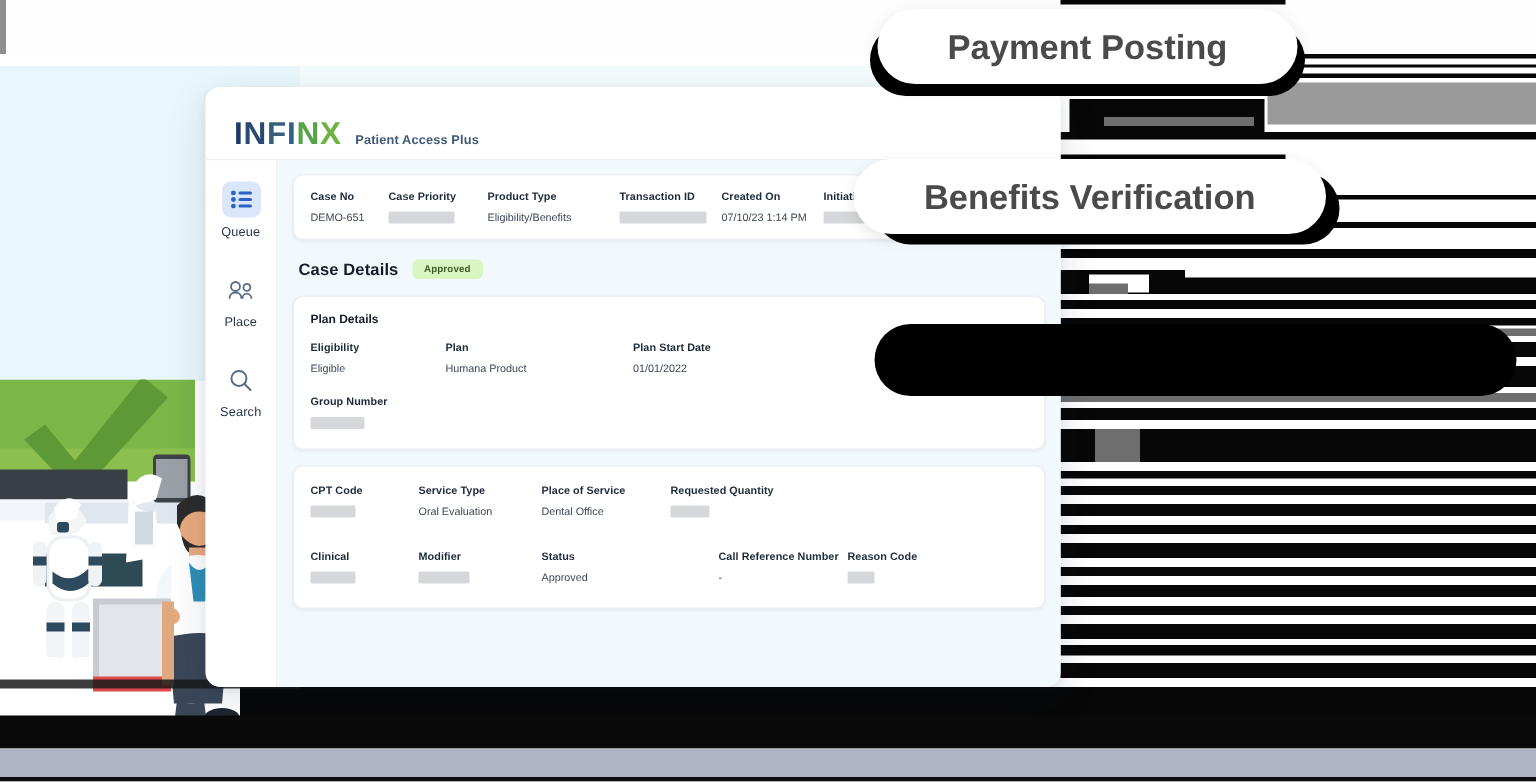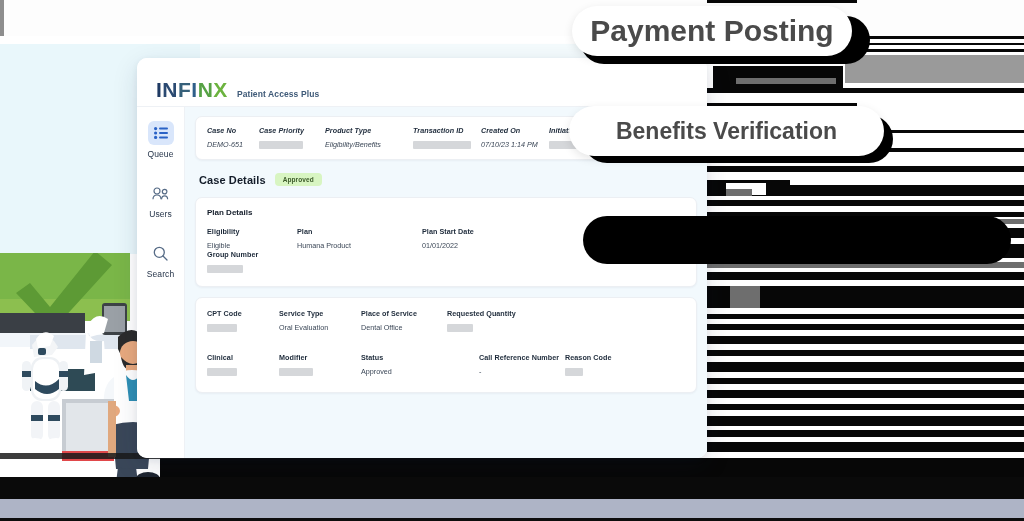--- a/index.html
+++ b/index.html
@@ -65,39 +65,39 @@
   .nav svg{display:block;}
 
   
   .content{flex:1;background:#f2f9fd;padding:9px 10px 0 10px;overflow:hidden;}
 
   .panel{
     background:#ffffff;border:1px solid #eceff3;border-radius:7px;
     box-shadow:0 1px 2px rgba(30,45,70,.05);
   }
 
-  .strip{padding:9px 11px 10px 11px;font-style:italic;}
+  .strip{padding:9px 11px 10px 11px;}
   .strip-row{display:flex;}
   .fld{margin-right:0;}
   .fld-h{font-size:7.2px;font-weight:700;color:#1d2a3a;letter-spacing:.05px;margin-bottom:5px;white-space:nowrap;}
   .fld-v{font-size:7.2px;color:#3b4757;white-space:nowrap;}
   .redact{display:inline-block;height:8px;background:#d5d7da;border-radius:1px;vertical-align:middle;}
 
   .case-title-row{display:flex;align-items:center;gap:9px;margin:13px 0 11px 4px;}
   .case-title{font-size:11px;font-weight:700;color:#131c29;letter-spacing:.1px;}
   .badge{
     background:#d8f5c2;color:#3c5b2a;font-size:6.5px;font-weight:700;
     padding:3px 8px;border-radius:4px;letter-spacing:.1px;
   }
 
   .plan-panel{padding:10px 11px 13px 11px;margin-bottom:10px;}
   .sec-title{font-size:8px;font-weight:700;color:#131c29;margin-bottom:10px;}
   .grid{display:flex;}
   .col{}
-  .row2{}
+  .row2{margin-top:13px;}
 
   .cpt-panel{padding:11px 11px 16px 11px;}
 
   
   .pill{
     position:absolute;background:#ffffff;border-radius:26px;
     display:flex;align-items:center;justify-content:center;
     box-shadow:0 3px 10px rgba(0,0,0,.10);
     font-weight:700;color:#4a4a4a;white-space:nowrap;
   }
@@ -258,21 +258,21 @@
 
         <div class="nav">
           <div class="nav-ico">
             <svg width="17" height="13" viewBox="0 0 17 13" fill="none" stroke="#566b86" stroke-width="1.2">
                 <circle cx="5" cy="4" r="3"></circle>
                 <path d="M1 12.2c0-2.6 1.8-4.2 4-4.2s4 1.6 4 4.2"></path>
                 <circle cx="12.6" cy="4.6" r="2.3"></circle>
                 <path d="M9.6 12.2c0-2.1 1.4-3.4 3-3.4s3 1.3 3 3.4"></path>
               </svg>
           </div>
-          <div class="nav-lbl">Users</div>
+          <div class="nav-lbl">Place</div>
         </div>
 
         <div class="nav">
           <div class="nav-ico">
             <svg width="15" height="15" viewBox="0 0 15 15" fill="none" stroke="#566b86" stroke-width="1.3">
                 <circle cx="6.3" cy="6.3" r="5"></circle>
                 <path d="M10 10 L14 14" stroke-linecap="round"></path>
               </svg>
           </div>
           <div class="nav-lbl">Search</div>
@@ -380,21 +380,21 @@
               <div class="fld-v"><span class="redact" style="width:18px"></span></div>
             </div>
           </div>
         </div>
 
       </div>
     </div>
   </div>
 
   <div class="pill-shadow" style="left:580px;top:16px;width:290px;height:48px;"></div>
-  <div class="pill" style="left:572px;top:6px;width:280px;height:50px;font-size:30px;">Payment Posting</div>
+  <div class="pill" style="left:585px;top:6px;width:280px;height:50px;font-size:23px;">Payment Posting</div>
 
   <div class="pill-shadow" style="left:583px;top:115px;width:310px;height:48px;"></div>
   <div class="pill" style="left:569px;top:106px;width:315px;height:50px;font-size:23px;">Benefits Verification</div>
 
   <div class="pill-shadow" style="left:583px;top:216px;width:428px;height:48px;"></div>
 
   <div class="band-black"></div>
   <div class="band-grey"></div>
   <div class="band-black-bottom"></div>
 

